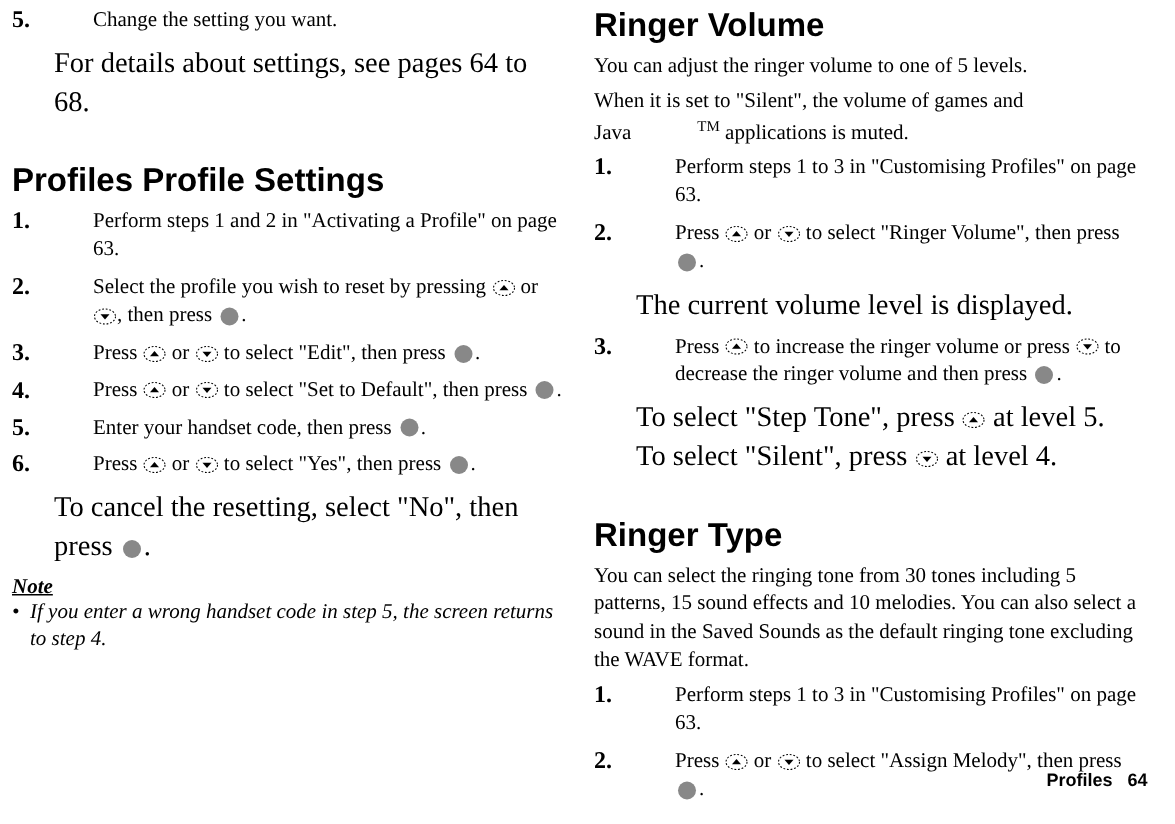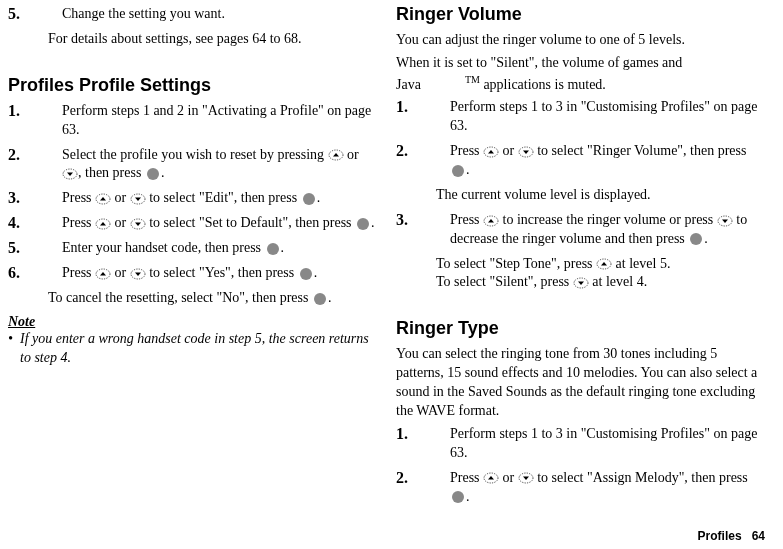--- a/index.html
+++ b/index.html
@@ -34,30 +34,30 @@
     width: 24px;
     flex-shrink: 0;
   }
   .num-item .body {
     flex: 1;
     line-height: 1.35;
     font-size: 14px;
     margin-left: 30px;
   }
   .indent-line {
-    margin-left: 40px;
-    font-size: 14px;
+    margin-left: 28px;
+    font-size: 19px;
     line-height: 1.35;
     margin-bottom: 6px;
   }
 
   h2.section {
     font-family: Arial, Helvetica, sans-serif;
     font-weight: bold;
-    font-size: 18px;
+    font-size: 22px;
     margin: 26px 0 6px 0;
   }
   .subpara {
     font-size: 14px;
     line-height: 1.35;
     margin: 0 0 4px 0;
   }
   .note-label {
     font-style: italic;
     font-weight: bold;
@@ -78,21 +78,21 @@
   sup { font-size: 10px; margin-left: 44px; }
 
   .icon {
     display: inline-block;
     vertical-align: middle;
   }
   .icon svg { display: block; }
 
   .footer {
     position: absolute;
-    bottom: 6px;
+    bottom: 22px;
     right: 18px;
     font-family: Arial, Helvetica, sans-serif;
     font-size: 12px;
     font-weight: bold;
   }
 </style>
 </head>
 <body>
 
 <div class="page">

